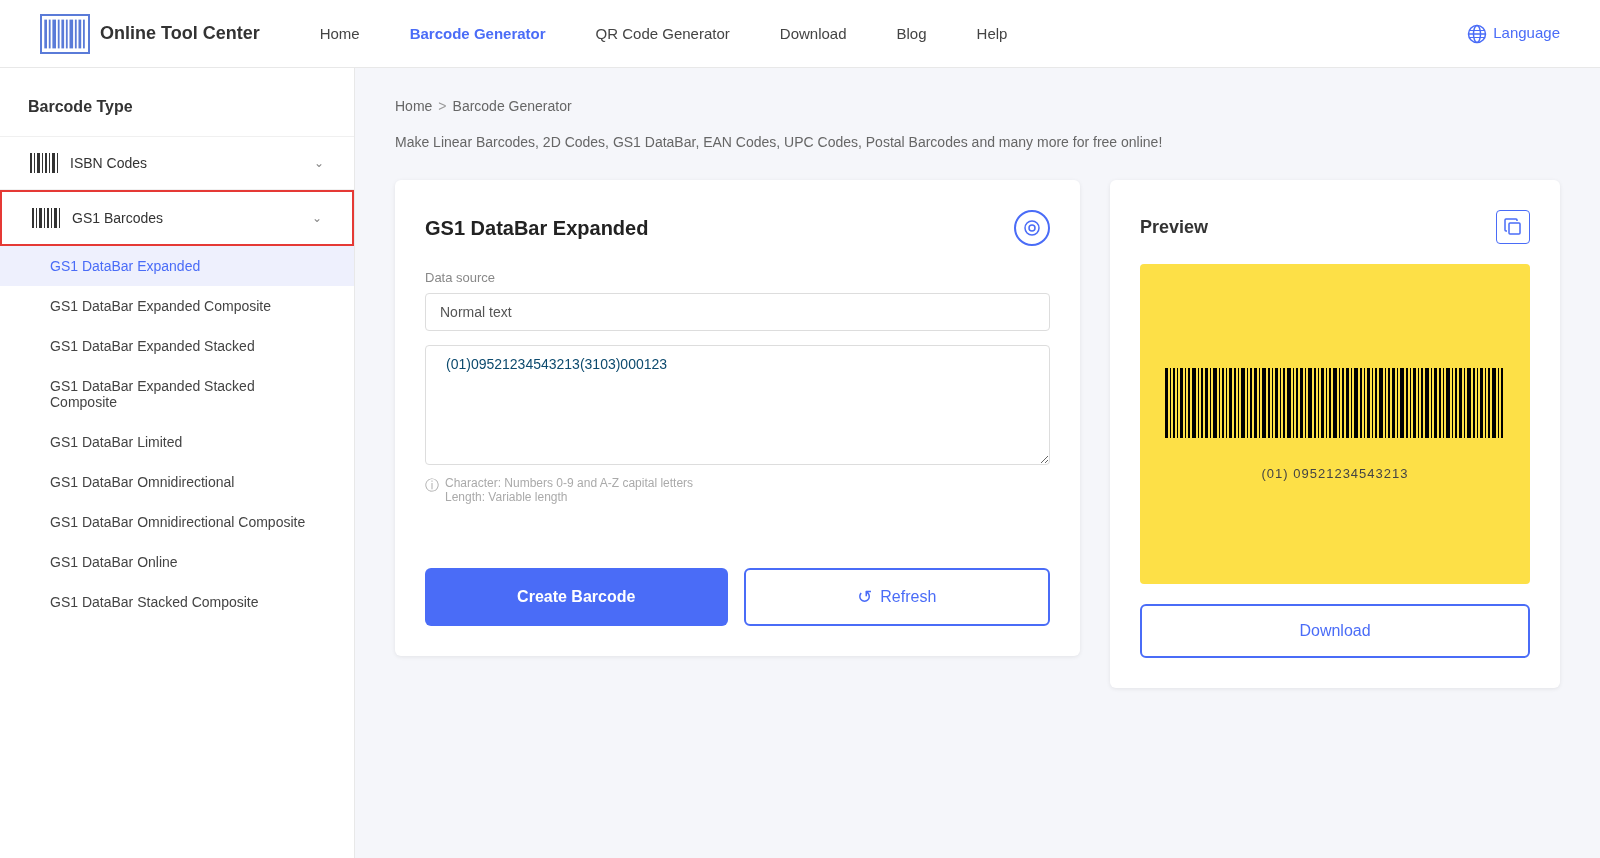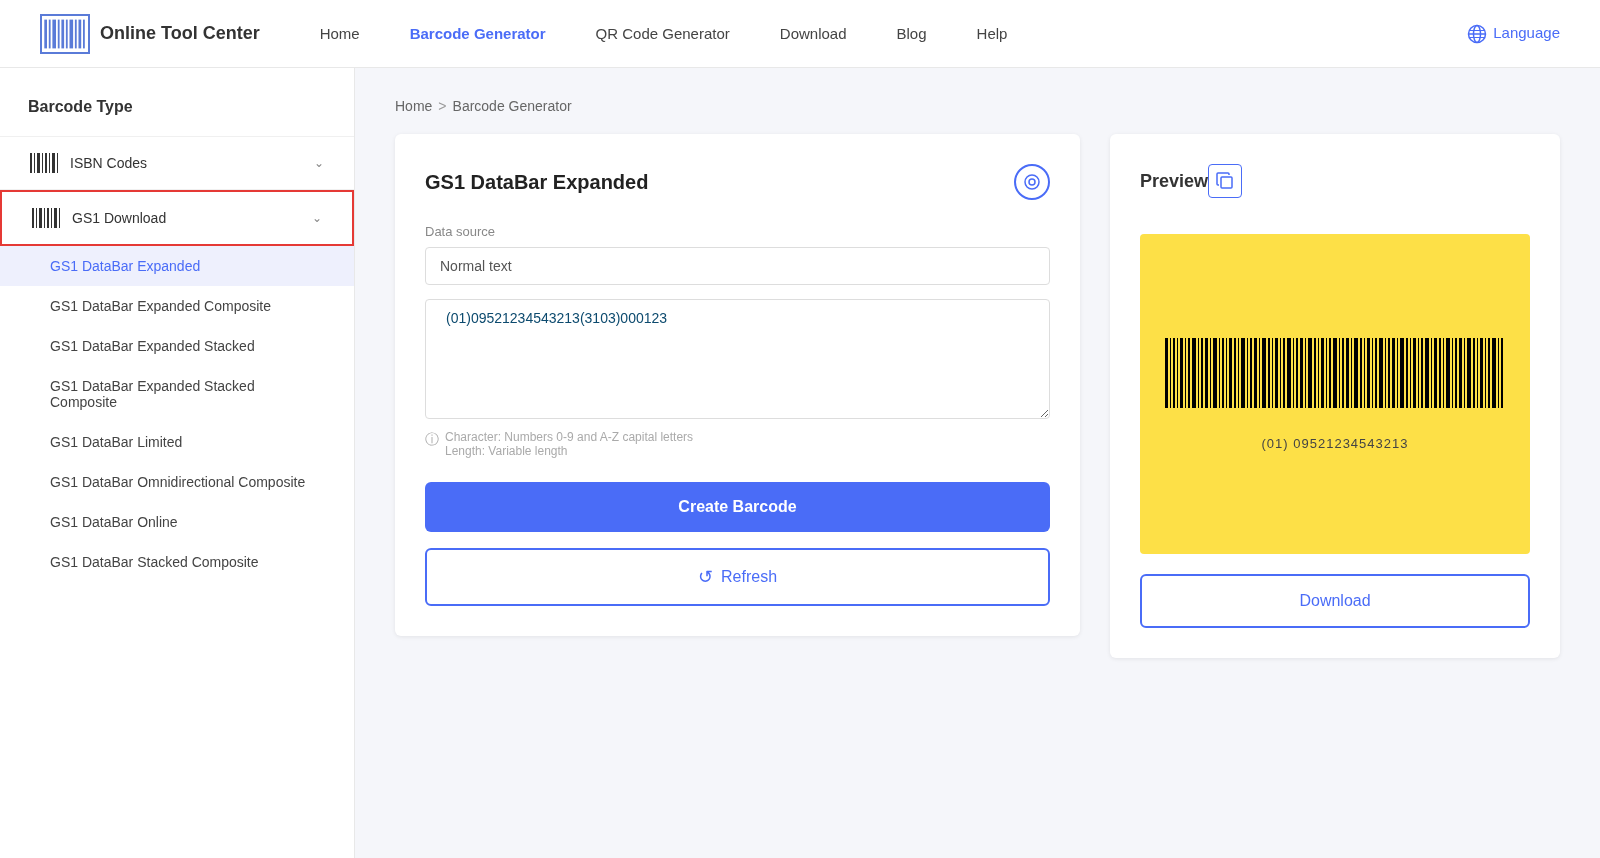--- a/index.html
+++ b/index.html
@@ -230,22 +230,21 @@
       color: #aaa;
       font-size: 14px;
       flex-shrink: 0;
       margin-top: 1px;
     }
 
     
     .buttons-row {
       display: flex;
       gap: 16px;
-      margin-top: 24px;
-      flex-direction: column;
+      margin-top: 64px;
     }
     .btn-create {
       flex: 1;
       background: #4a6cf7;
       color: #fff;
       border: none;
       border-radius: 6px;
       padding: 16px;
       font-size: 16px;
       font-weight: 600;
@@ -274,21 +273,22 @@
       background: #fff;
       border-radius: 6px;
       padding: 30px;
       box-shadow: 0 1px 4px rgba(0,0,0,0.08);
       display: flex;
       flex-direction: column;
     }
     .preview-header {
       display: flex;
       align-items: center;
-      margin-bottom: 36px;
+      justify-content: space-between;
+      margin-bottom: 20px;
     }
     .preview-title {
       font-size: 18px;
       font-weight: 600;
       color: #333;
     }
     .copy-icon-btn {
       width: 34px;
       height: 34px;
       border: 1.5px solid #4a6cf7;
@@ -407,46 +407,48 @@
           <svg width="28" height="20" viewBox="0 0 28 20">
             <rect x="0" y="0" width="2" height="20" fill="#333"></rect>
             <rect x="4" y="0" width="1" height="20" fill="#333"></rect>
             <rect x="7" y="0" width="3" height="20" fill="#333"></rect>
             <rect x="12" y="0" width="1" height="20" fill="#333"></rect>
             <rect x="15" y="0" width="2" height="20" fill="#333"></rect>
             <rect x="19" y="0" width="1" height="20" fill="#333"></rect>
             <rect x="22" y="0" width="3" height="20" fill="#333"></rect>
             <rect x="27" y="0" width="1" height="20" fill="#333"></rect>
           </svg>
-          <span class="cat-label">GS1 Download</span>
+          <span class="cat-label">GS1 Barcodes</span>
         </div>
         <span class="chevron">⌄</span>
       </div>
       <div class="sidebar-items">
         <div class="sidebar-item selected">GS1 DataBar Expanded</div>
         <div class="sidebar-item">GS1 DataBar Expanded Composite</div>
         <div class="sidebar-item">GS1 DataBar Expanded Stacked</div>
         <div class="sidebar-item">GS1 DataBar Expanded Stacked Composite</div>
         <div class="sidebar-item">GS1 DataBar Limited</div>
+        <div class="sidebar-item">GS1 DataBar Omnidirectional</div>
         <div class="sidebar-item">GS1 DataBar Omnidirectional Composite</div>
         <div class="sidebar-item">GS1 DataBar Online</div>
         <div class="sidebar-item">GS1 DataBar Stacked Composite</div>
       </div>
     </div>
 
   </aside>
 
   <main class="content-area">
 
     <div class="breadcrumb">
       <span class="breadcrumb-home">Home</span>
       <span class="breadcrumb-sep">&gt;</span>
       <span class="breadcrumb-current">Barcode Generator</span>
     </div>
 
+    <p class="page-subtitle">Make Linear Barcodes, 2D Codes, GS1 DataBar, EAN Codes, UPC Codes, Postal Barcodes and many more for free online!</p>
 
     <div class="tool-layout">
 
       <div class="left-panel">
         <div class="panel-title-row">
           <h2 class="panel-title">GS1 DataBar Expanded</h2>
           <div class="settings-icon-btn">
             <svg width="18" height="18" viewBox="0 0 18 18" fill="none">
               <circle cx="9" cy="9" r="7" stroke="#4a6cf7" stroke-width="1.5" fill="none"></circle>
               <circle cx="9" cy="9" r="3" stroke="#4a6cf7" stroke-width="1.5" fill="none"></circle>

